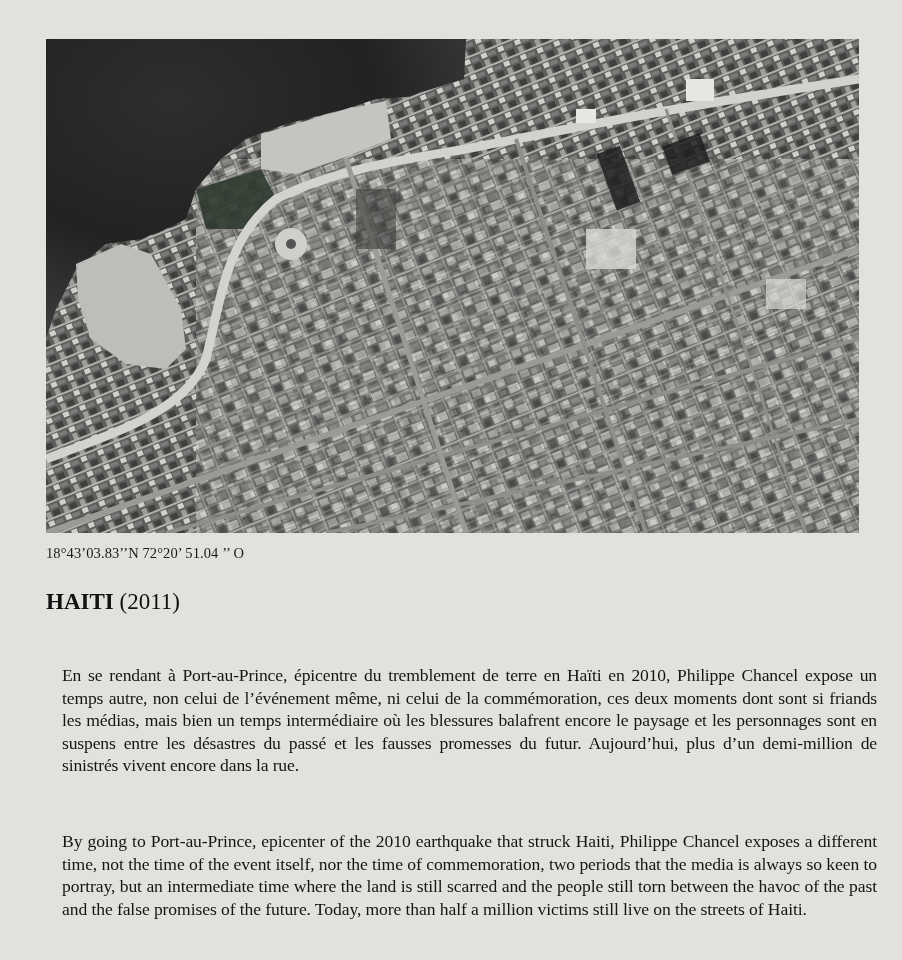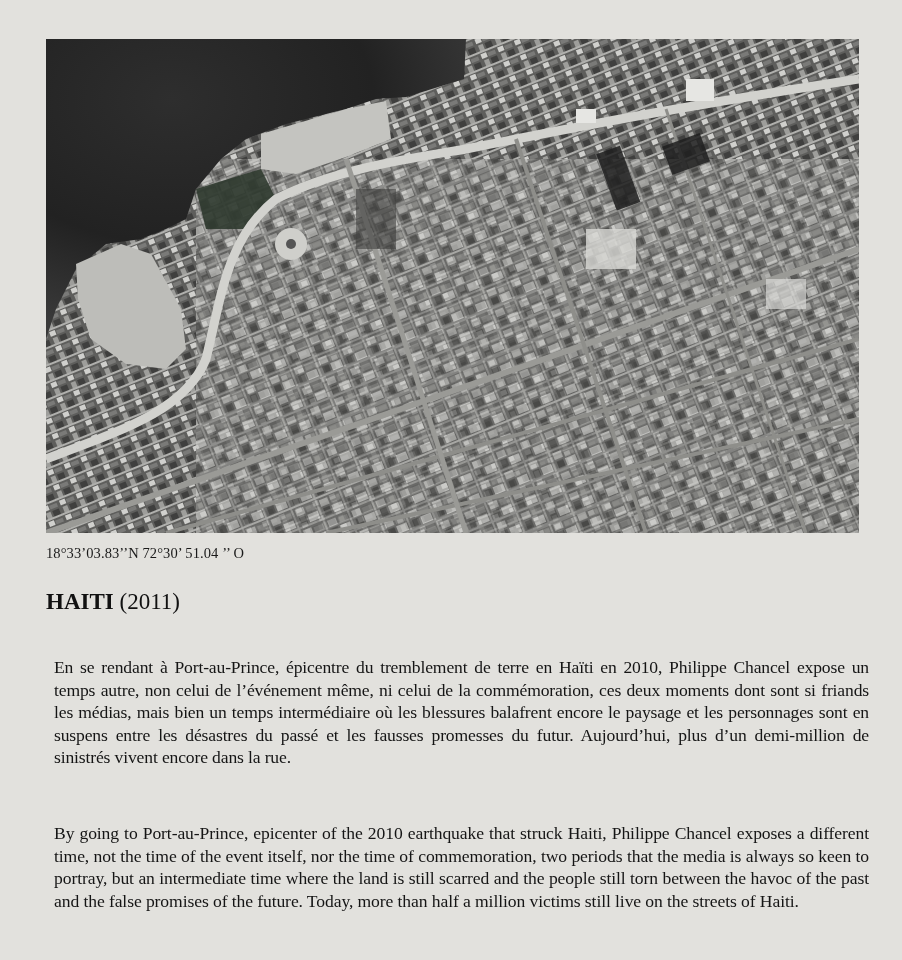--- a/index.html
+++ b/index.html
@@ -43,21 +43,21 @@
     color: #111;
   }
   .title .name { font-weight: bold; }
   .para {
     position: absolute;
     left: 46px;
     width: 815px;
     font-size: 17.6px;
     line-height: 22.5px;
     text-align: justify;
-    margin: 8px;
+    margin: 16px;
     color: #151515;
   }
   .para.fr { top: 648px; letter-spacing: -0.15px; }
   .para.en { top: 814px; letter-spacing: -0.1px; }
 </style>
 </head>
 <body>
 
 <div class="photo">
   <svg viewBox="0 0 813 494" xmlns="http://www.w3.org/2000/svg">
@@ -112,19 +112,19 @@
     <rect x="560" y="110" width="25" height="60" fill="#1e1e1e" opacity="0.85" transform="rotate(-20 570 140)"></rect>
     <rect x="620" y="100" width="40" height="30" fill="#1e1e1e" opacity="0.85" transform="rotate(-20 640 115)"></rect>
 
     <rect x="640" y="40" width="28" height="22" fill="#e6e6e3"></rect>
     <rect x="530" y="70" width="20" height="14" fill="#e6e6e3"></rect>
     <rect x="540" y="190" width="50" height="40" fill="#d8d8d5" opacity="0.8"></rect>
     <rect x="720" y="240" width="40" height="30" fill="#d8d8d5" opacity="0.7"></rect>
   </svg>
 </div>
 
-<div class="coords">18°33’03.83’’N 72°30’ 51.04 ’’ O</div>
+<div class="coords">18°43’03.83’’N 72°20’ 51.04 ’’ O</div>
 
 <h1 class="title"><span class="name">HAITI</span> <span class="year">(2011)</span></h1>
 
 <p class="para fr">En se rendant à Port-au-Prince, épicentre du tremblement de terre en Haïti en 2010, Philippe Chancel expose un temps autre, non celui de l’événement même, ni celui de la commémoration, ces deux moments dont sont si friands les médias, mais bien un temps intermédiaire où les blessures balafrent encore le paysage et les personnages sont en suspens entre les désastres du passé et les fausses promesses du futur. Aujourd’hui, plus d’un demi-million de sinistrés vivent encore dans la rue.</p>
 
 <p class="para en">By going to Port-au-Prince, epicenter of the 2010 earthquake that struck Haiti, Philippe Chancel exposes a different time, not the time of the event itself, nor the time of commemoration, two periods that the media is always so keen to portray, but an intermediate time where the land is still scarred and the people still torn between the havoc of the past and the false promises of the future. Today, more than half a million victims still live on the streets of Haiti.</p>
 
 </body></html>

